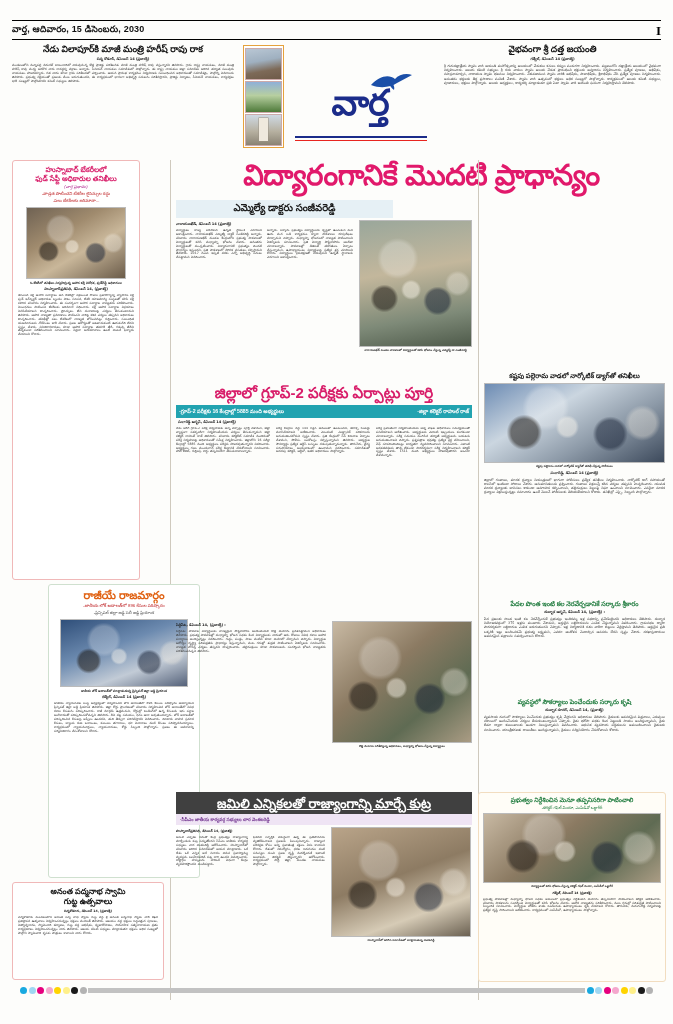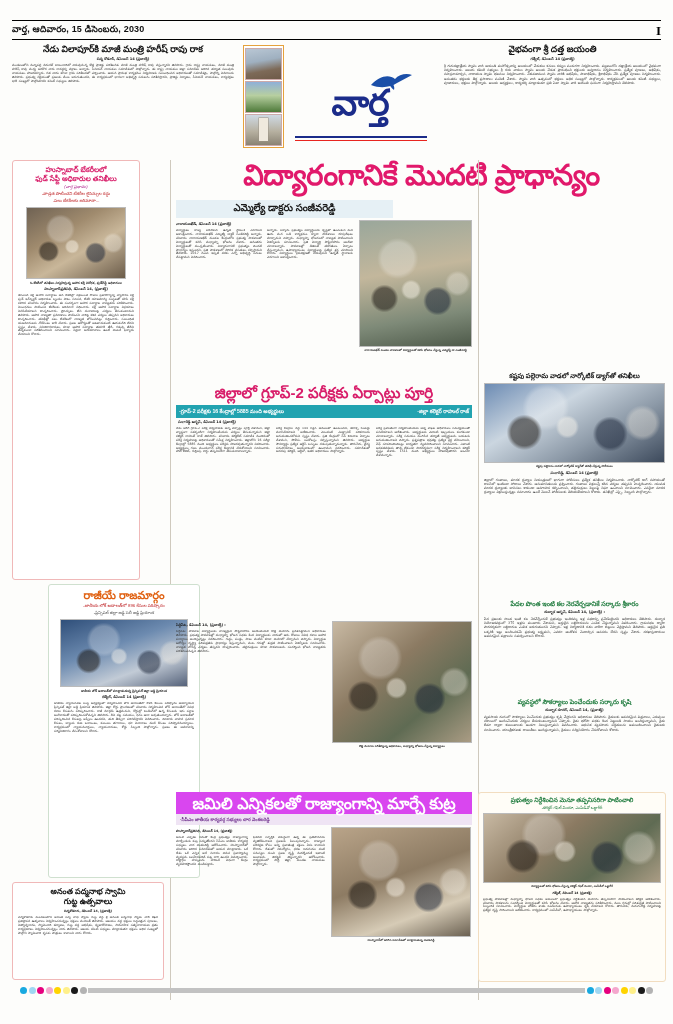--- a/index.html
+++ b/index.html
@@ -91,21 +91,21 @@
 
   
   .boxed{position:absolute;border:1.4px solid #f0b8b8;border-radius:3px;background:#fff;box-sizing:border-box;}
   .subhead-it{font-size:4.2px;text-align:center;color:#b1258f;font-style:italic;margin:1px 0;}
   .subhead-red{font-size:4.4px;text-align:center;color:#c0292c;margin:1px 0;}
 
   
   .ribbon{display:flex;align-items:center;justify-content:center;color:#fff;
       font-size:5.2px;font-weight:bold;text-align:center;line-height:7px;padding:0 3px;}
   .ribbon.teal{background:#22a3b0;}
-  .ribbon.purple{background:#d946ef;color:#fff;font-size:16px;}
+  .ribbon.purple{background:#404040;color:#fff;font-size:13px;text-decoration:underline;}
   .ribbon.lav{background:#efe4f4;color:#7a3f96;font-size:4.6px;}
   .band-blue{background:#e6f0f5;}
 
   
   .regbar{position:absolute;left:0;bottom:28px;width:673px;height:9px;}
   .dots{display:flex;gap:1.5px;align-items:center;position:absolute;top:0;}
   .dot{width:7px;height:7px;border-radius:50%;}
   .greyline{position:absolute;left:88px;top:1px;width:497px;height:5px;background:#c2c2c2;}
 </style>
 </head>

